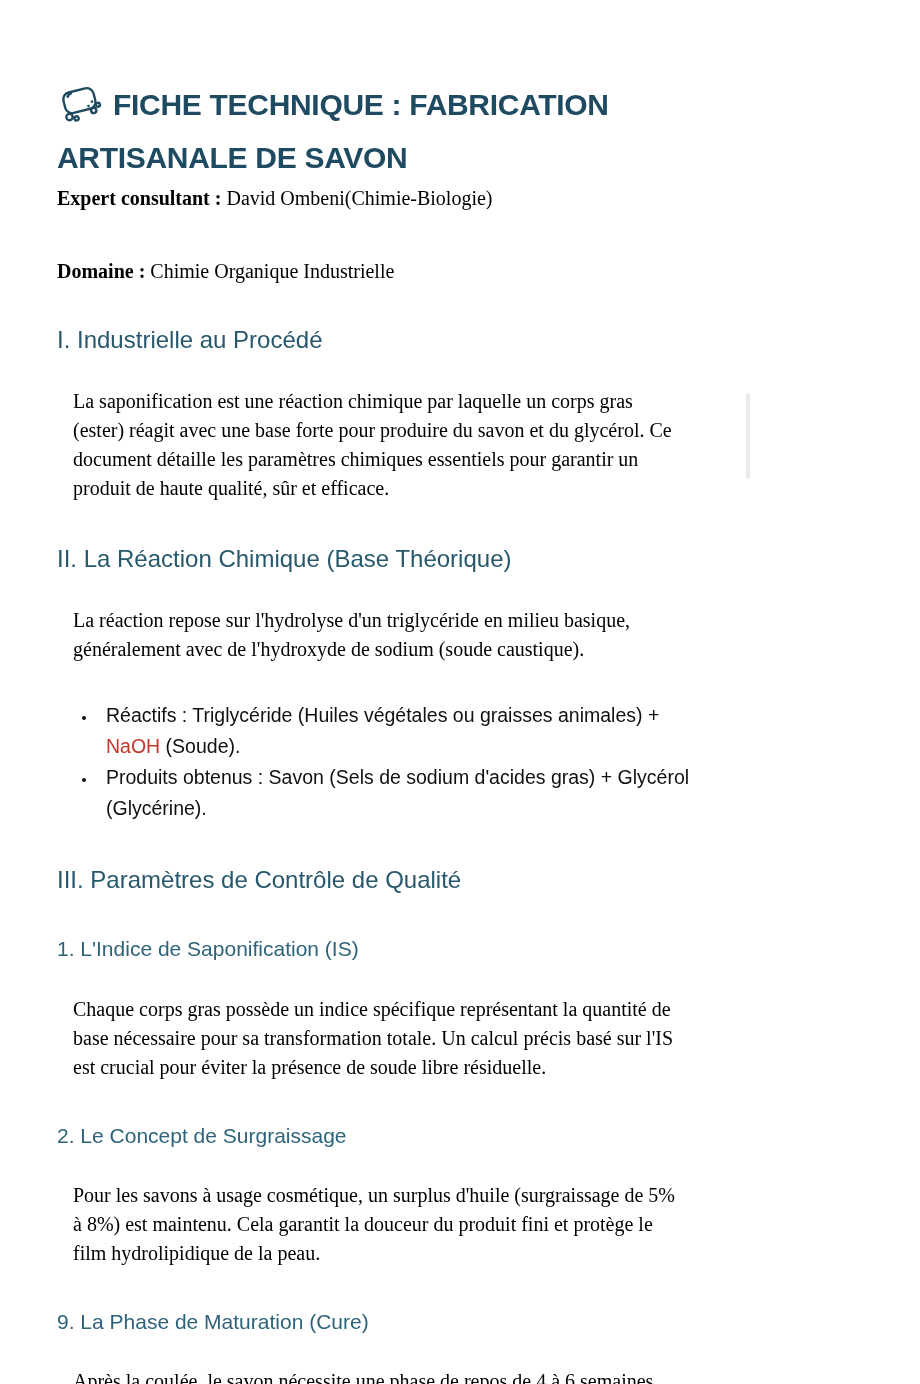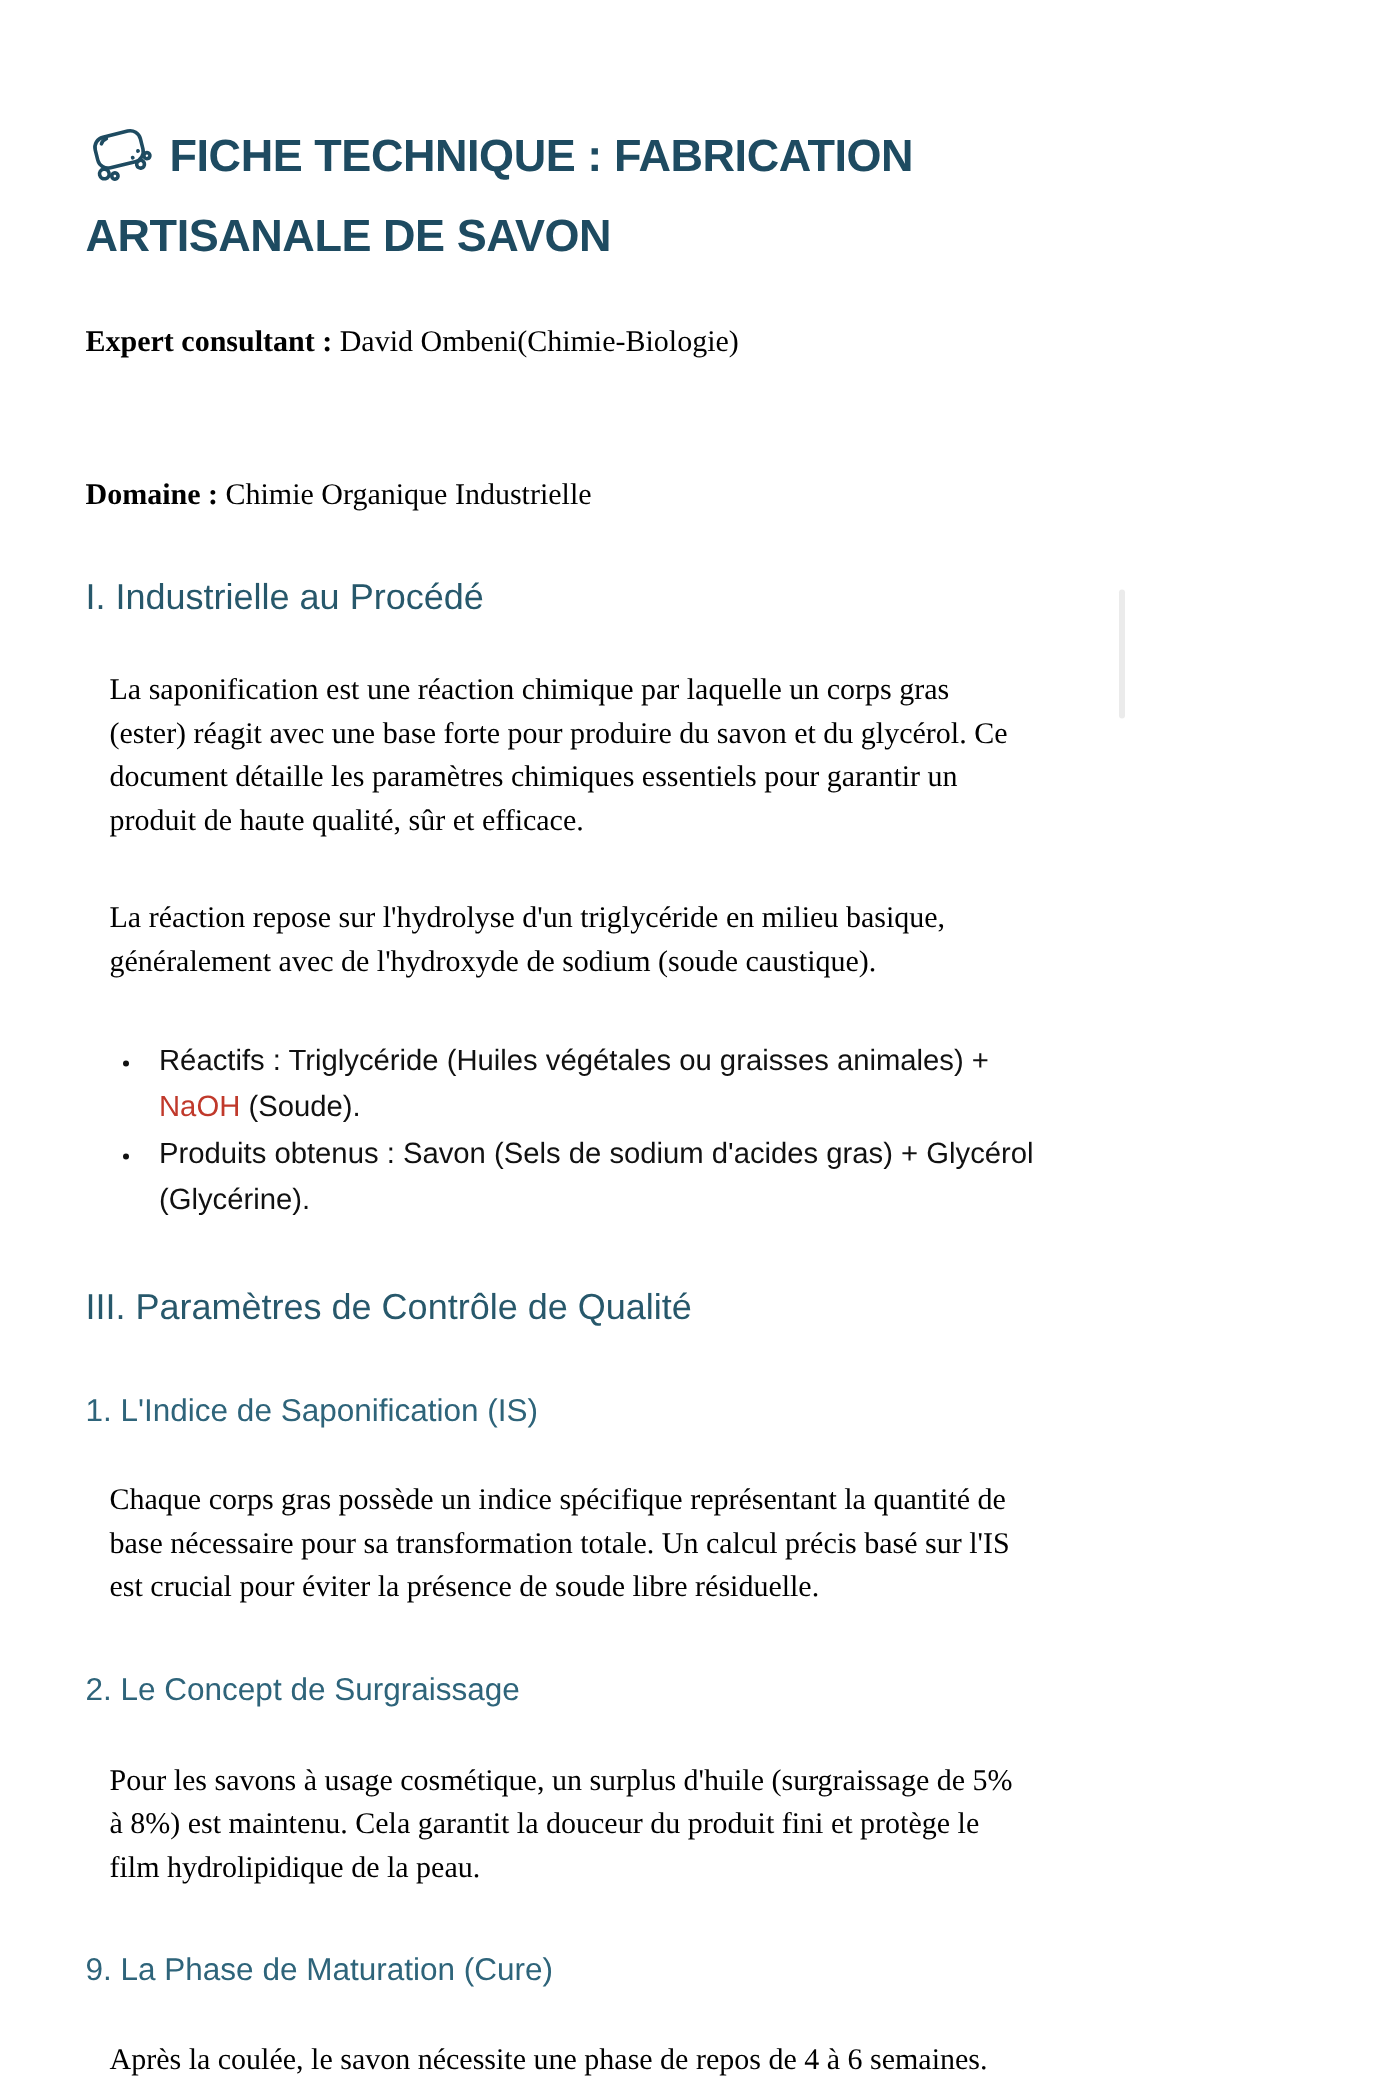--- a/index.html
+++ b/index.html
@@ -33,22 +33,22 @@
     vertical-align: -8px;
     margin-right: 10px;
   }
   
   p.meta {
     font-size: 20px;
     line-height: 26px;
     color: #000000;
   }
   p.meta .meta-label { font-weight: 700; }
-  .meta-expert  { margin-top: 30px; }
-  .meta-domaine { margin-top: 76px; }
+  .meta-expert  { }
+  .meta-domaine { margin-top: 47px; }
   
   h2.sec-heading {
     margin: 40px 0 0;
     font-family: "Liberation Sans", sans-serif;
     font-size: 24px;
     font-weight: 500;
     line-height: 1.3;
     color: #27586b;
   }
   h3.sub-heading {
@@ -113,20 +113,21 @@
           </g>
         </svg></span><span>FICHE TECHNIQUE : FABRICATION ARTISANALE DE SAVON</span></h1>
 
     <p class="meta meta-expert"><span class="meta-label">Expert consultant :</span><span> David Ombeni(Chimie-Biologie)</span></p>
 
     <p class="meta meta-domaine"><span class="meta-label">Domaine :</span><span> Chimie Organique Industrielle</span></p>
 
     <h2 class="sec-heading">I. Industrielle au Procédé</h2>
     <p class="body">La saponification est une réaction chimique par laquelle un corps gras (ester) réagit avec une base forte pour produire du savon et du glycérol. Ce document détaille les paramètres chimiques essentiels pour garantir un produit de haute qualité, sûr et efficace.</p>
 
+    <h2 class="sec-heading">II. La Réaction Chimique (Base Théorique)</h2>
     <p class="body">La réaction repose sur l'hydrolyse d'un triglycéride en milieu basique, généralement avec de l'hydroxyde de sodium (soude caustique).</p>
 
     <ul class="bullet-list">
       <li><span class="bullet-label">Réactifs :</span><span> Triglycéride (Huiles végétales ou graisses animales) + </span><span class="chem-red">NaOH</span><span> (Soude).</span></li>
       <li><span class="bullet-label">Produits obtenus :</span><span> Savon (Sels de sodium d'acides gras) + Glycérol (Glycérine).</span></li>
     </ul>
 
     <h2 class="sec-heading">III. Paramètres de Contrôle de Qualité</h2>
 
     <h3 class="sub-heading">1. L'Indice de Saponification (IS)</h3>

